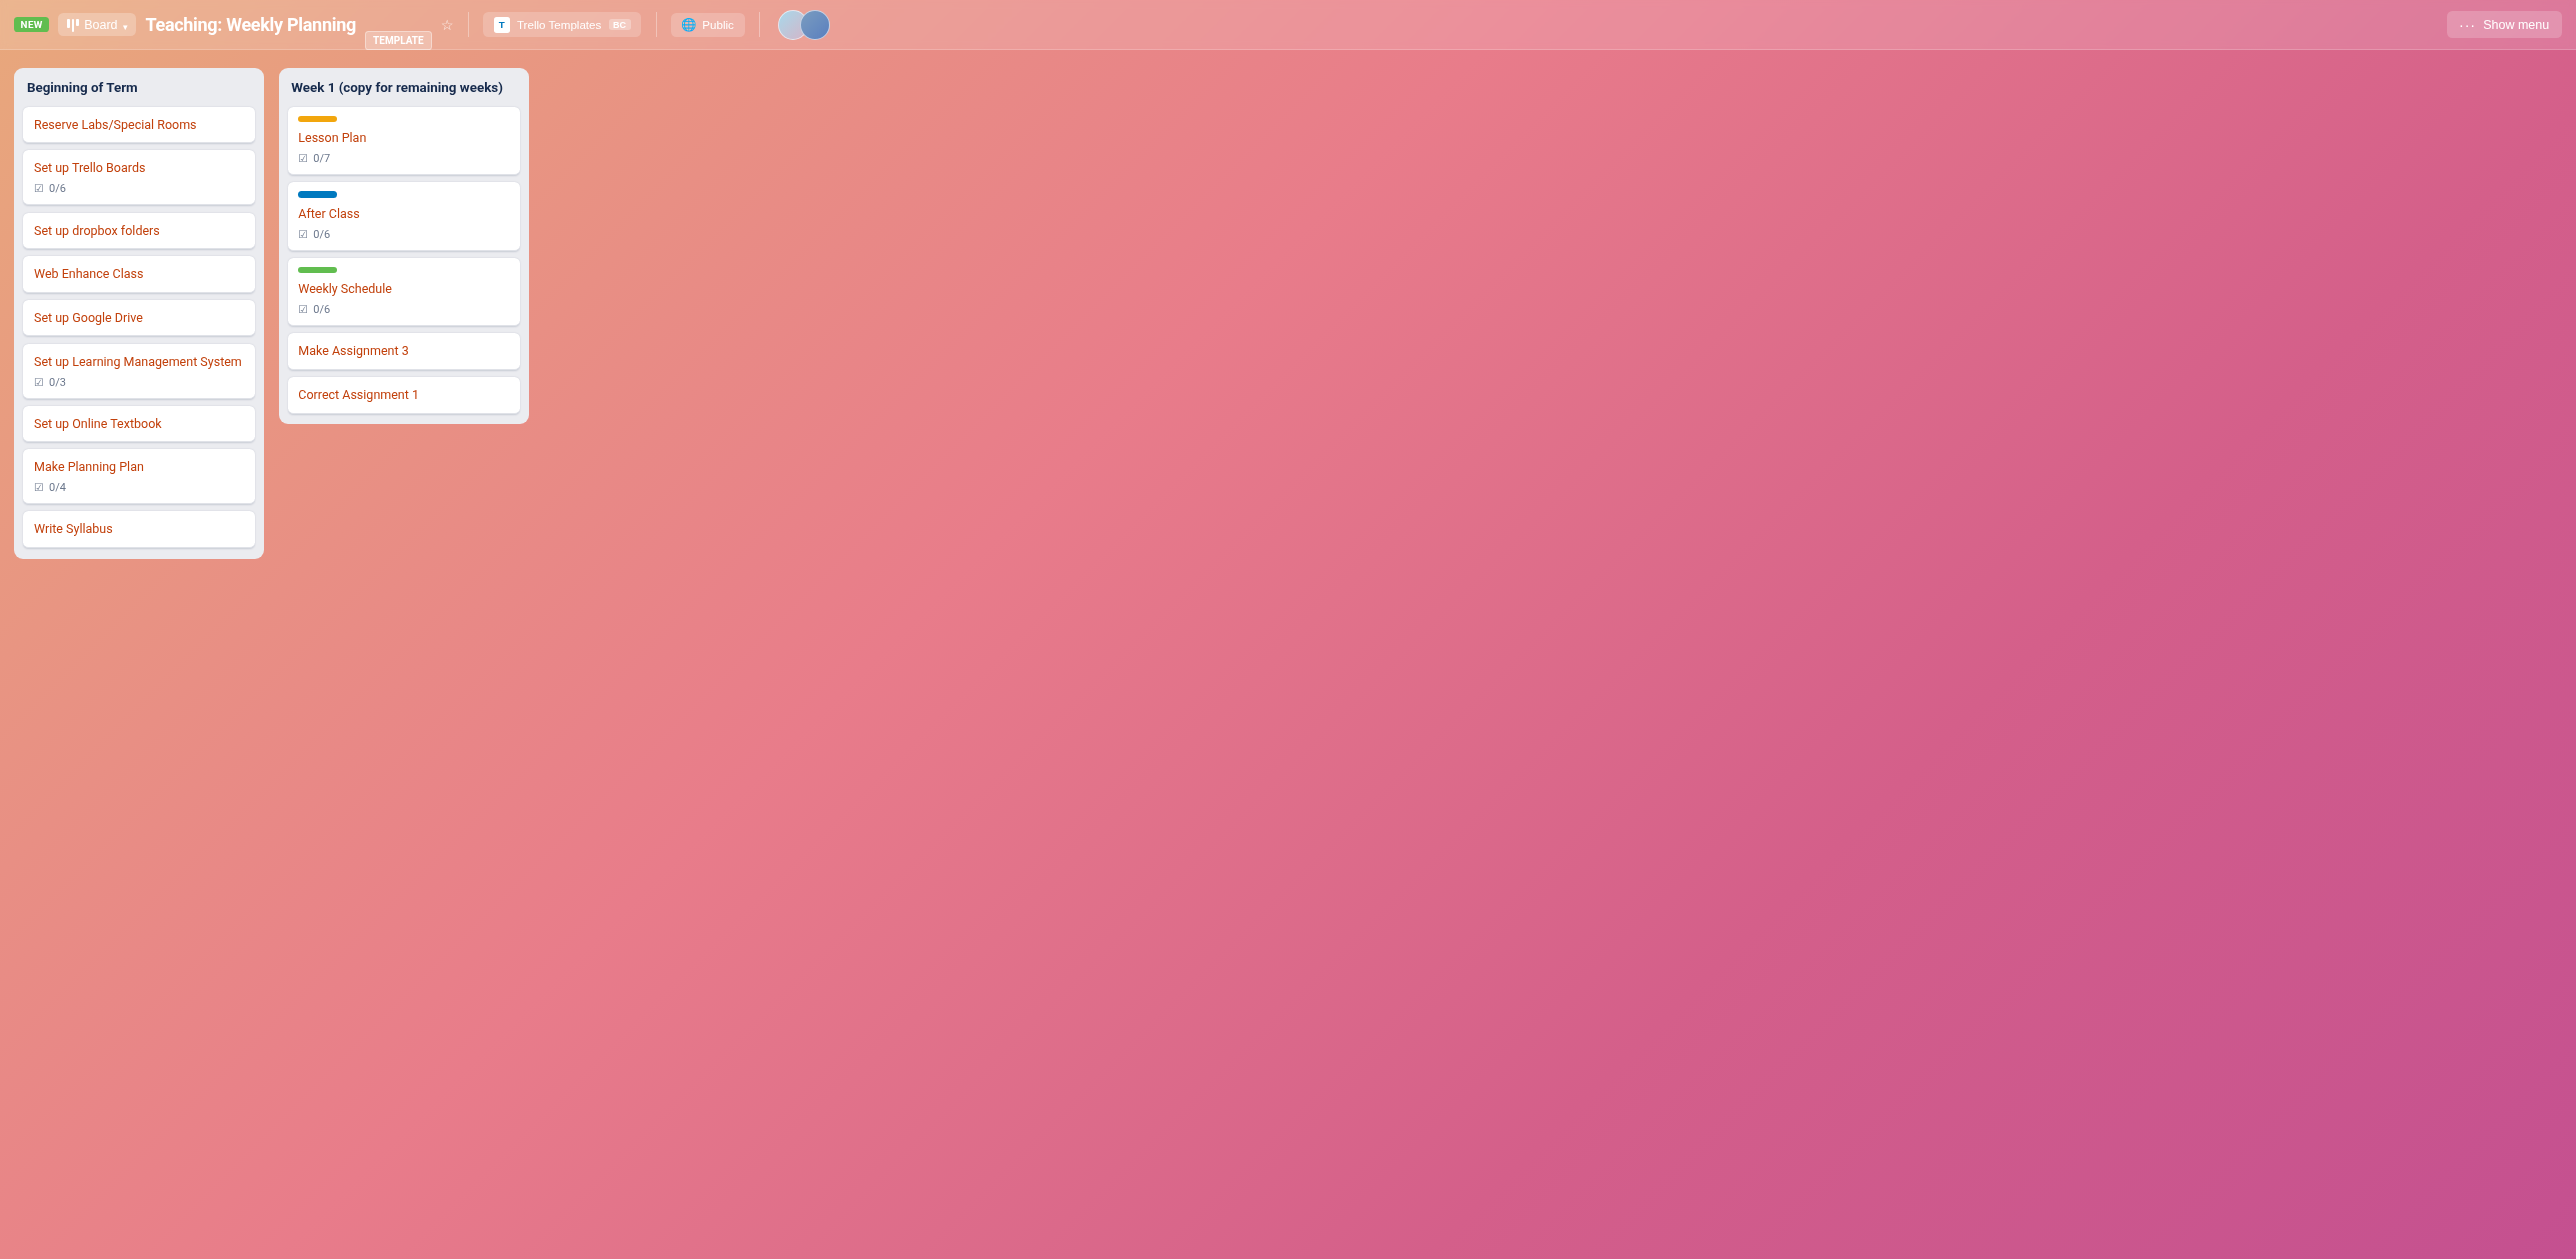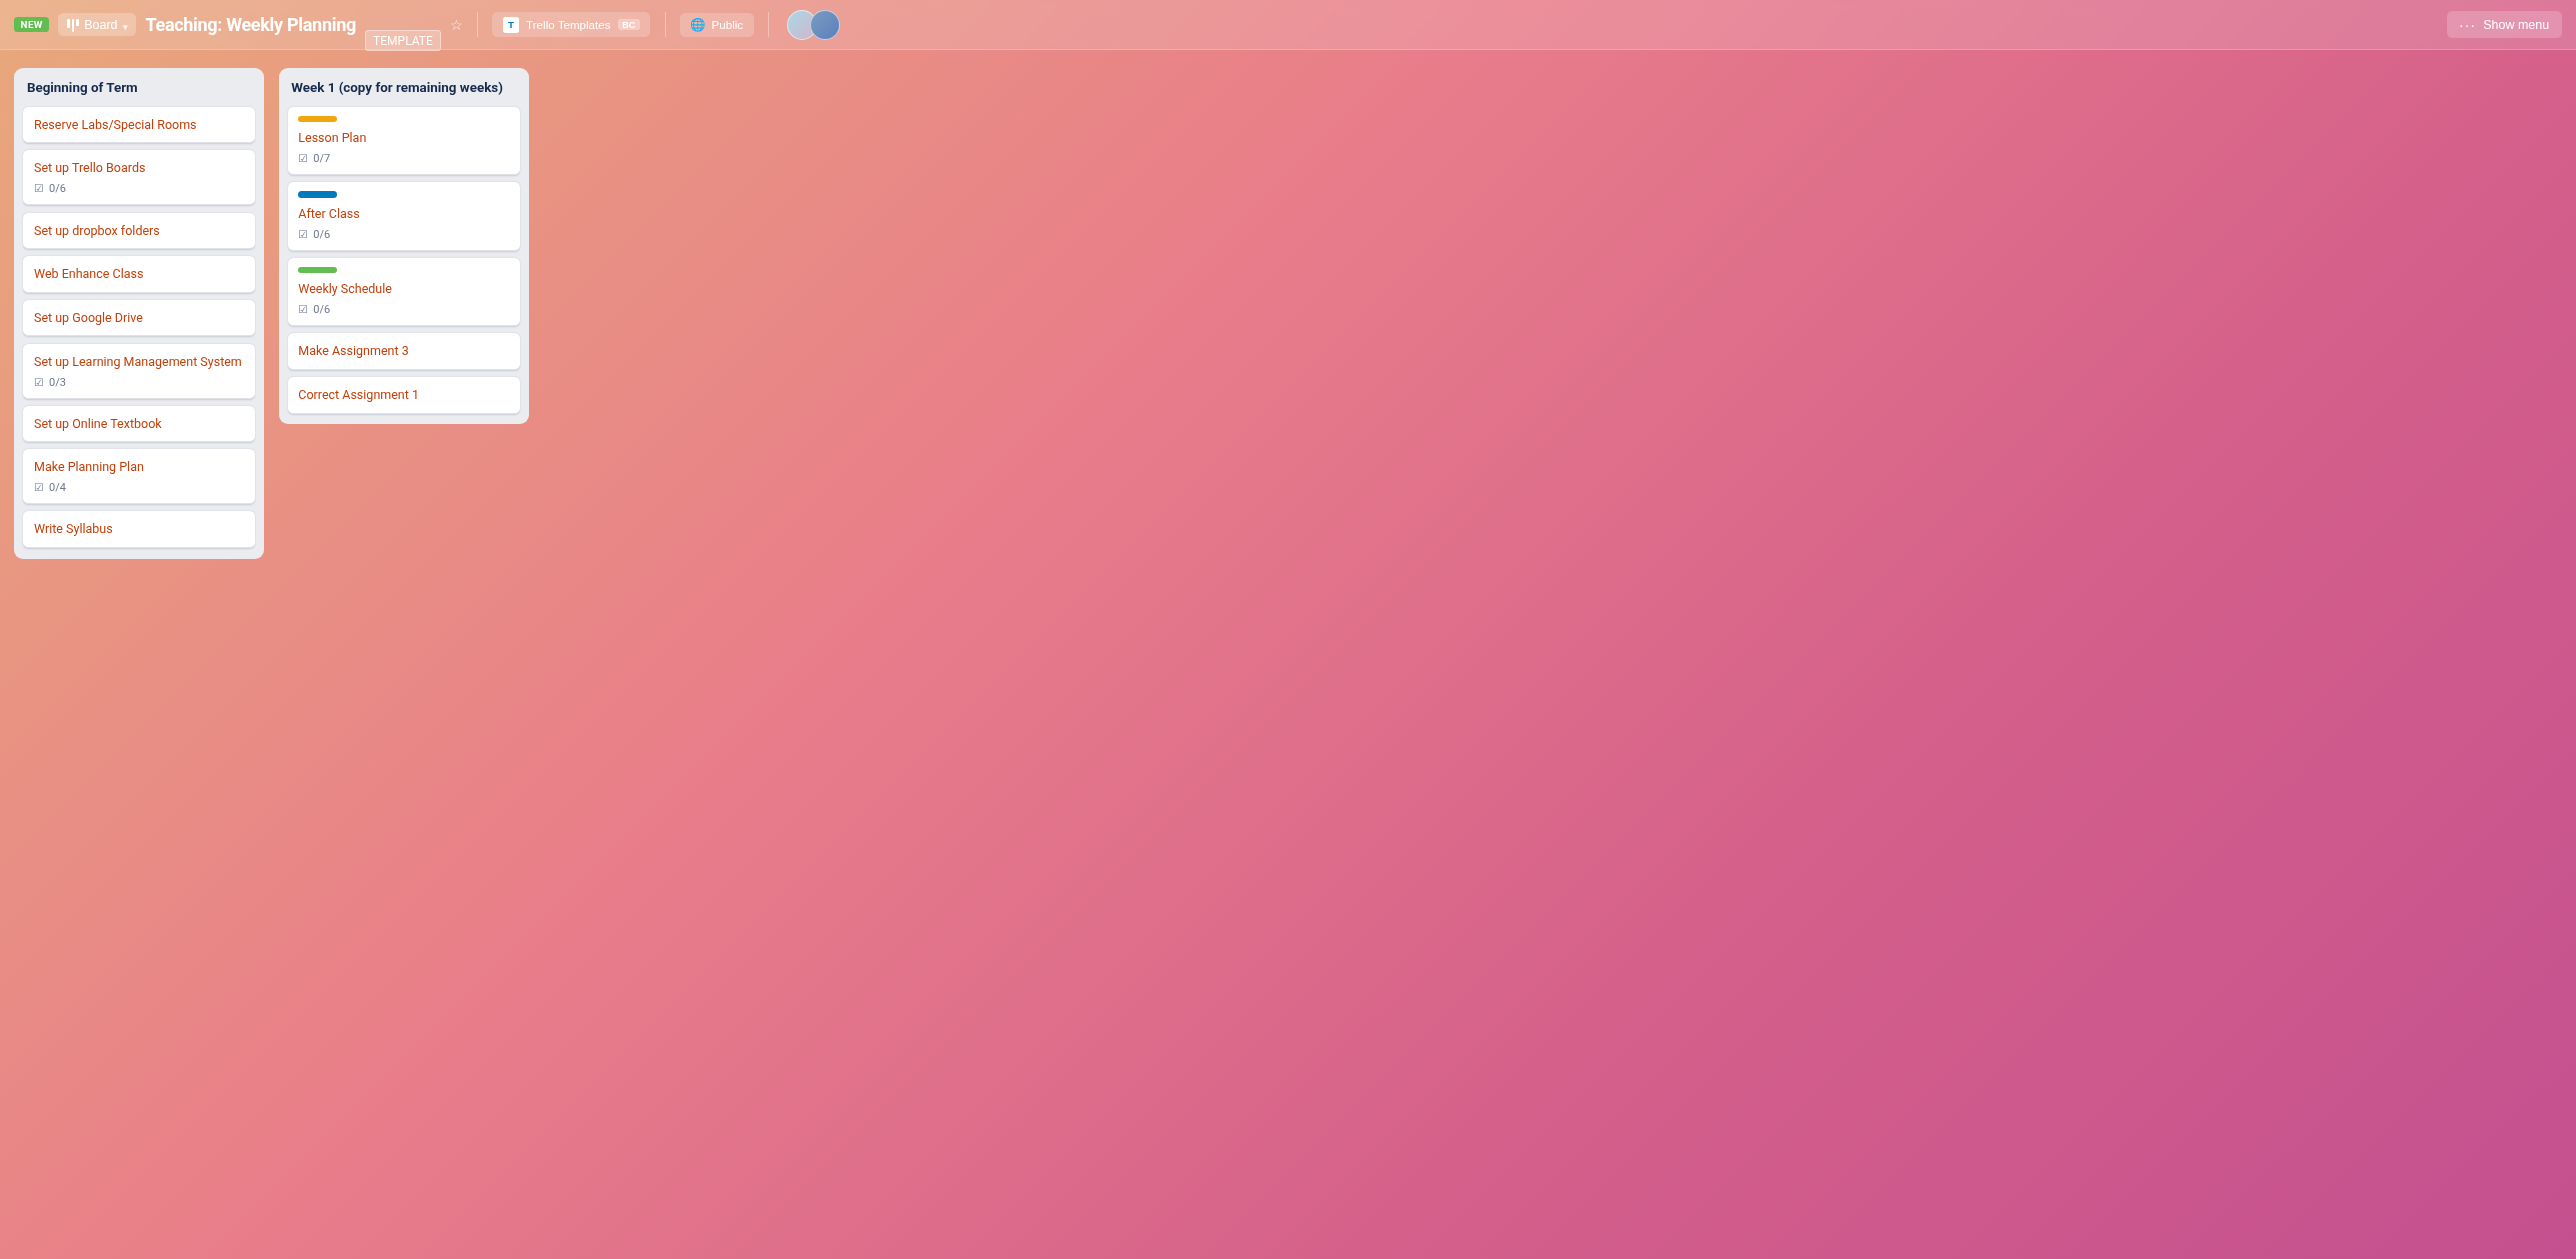--- a/index.html
+++ b/index.html
@@ -66,22 +66,22 @@
 
     .board-title {
       font-size: 18px;
       font-weight: 700;
       color: #fff;
       letter-spacing: -0.3px;
     }
     .template-badge {
       background: rgba(255,255,255,0.25);
       color: #fff;
-      font-size: 12px;
-      font-weight: 400;
+      font-size: 10px;
+      font-weight: 700;
       border-radius: 3.6px;
       padding: 2.7px 7.2px;
       border: 0.9px solid rgba(255,255,255,0.4);
       margin-top: 32px;
     }
     .star-btn {
       background: none;
       border: none;
       cursor: pointer;
       color: rgba(255,255,255,0.8);

